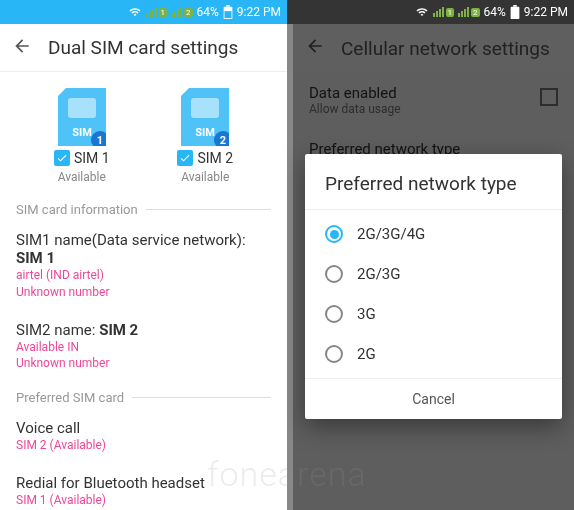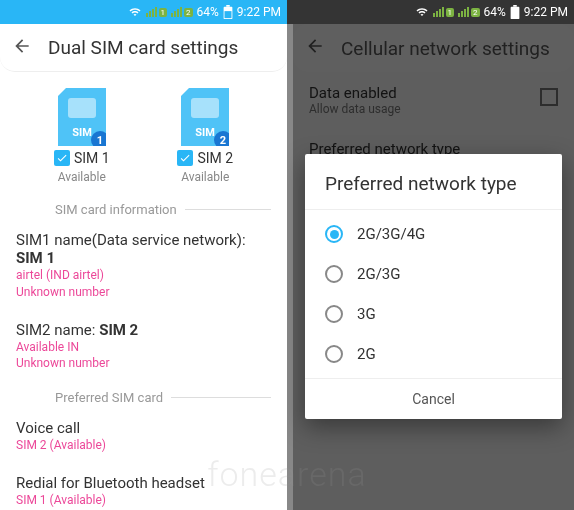--- a/index.html
+++ b/index.html
@@ -10,36 +10,36 @@
   
   .statusbar { height: 24px; display: flex; align-items: center; justify-content: flex-end; padding: 0 6px; font-size: 12px; color: #fff; gap: 4px; }
   .sb-left { background: #29b6f6; }
   .sb-right { background: #343434; }
   .sb-icon { display: inline-flex; align-items: center; }
   .sim-sig { display: inline-flex; gap: 1px; align-items: flex-end; }
   .sim-sig .bar { width: 2px; background: #7cb342; }
   .sim-sig .b1 { height: 4px; } .sim-sig .b2 { height: 6px; } .sim-sig .b3 { height: 8px; } .sim-sig .b4 { height: 10px; }
   .sim-badge { font-size: 8px; background: #7cb342; color:#fff; padding:0 2px; border-radius:2px; margin-left:1px;}
   
-  .appbar { height: 48px; display: flex; align-items: center; padding: 0 12px; gap: 16px; border-radius: 15px; }
+  .appbar { height: 48px; display: flex; align-items: center; padding: 0 12px; gap: 16px; }
   .ab-left { background: #fff; color: #333; border-bottom: 1px solid #eee;}
   .ab-right { background: rgba(255,255,255,0.3); color: #555; }
   .appbar .title { font-size: 19px; font-weight: 400; }
   
   .sim-row { display: flex; justify-content: space-around; padding: 16px 20px 10px; }
   .sim-col { display: flex; flex-direction: column; align-items: center; gap: 4px; }
   .sim-chip { width: 48px; height: 58px; position: relative; }
   .sim-chip svg { width: 100%; height: 100%; }
   .sim-check-row { display: flex; align-items: center; gap: 4px; }
   .sim-checkbox { width: 16px; height: 16px; background: #29b6f6; border-radius: 2px; display:flex; align-items:center; justify-content:center;}
   .sim-checkbox svg { width:12px; height:12px;}
   .sim-label { font-size: 14px; color: #333; }
   .sim-status { font-size: 12px; color: #888; }
   
-  .section-header { font-size: 13px; color: #999; padding: 8px 16px 4px; display:flex; align-items:center; gap:8px;margin-left:39px;}
+  .section-header { font-size: 13px; color: #999; padding: 8px 16px 4px; display:flex; align-items:center; gap:8px;}
   .section-header::after { content:""; flex:1; height:1px; background:#ddd;}
   .list-item { padding: 10px 16px; }
   .li-title { font-size: 15px; color: #333; }
   .li-title .bold { font-weight: 700; }
   .li-sub { font-size: 12px; color: #ec4899; line-height:1.4; }
   
   .right-content { position: relative; background: #e5e5e5; height: calc(100% - 24px); margin-left: 6px; }
   .dimmed { filter: brightness(0.7); background:#f5f5f5; height:100%;}
   .dim-item { padding: 12px 16px; border-bottom: 0px solid #ddd;}
   .dim-title { font-size: 15px; color: #333;}

